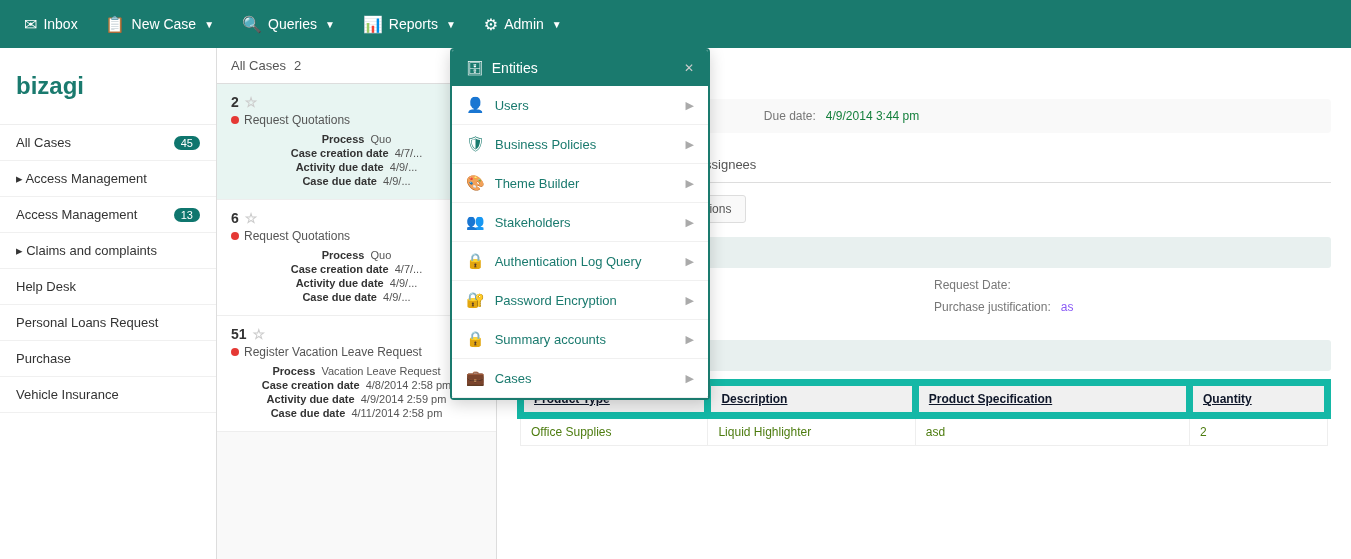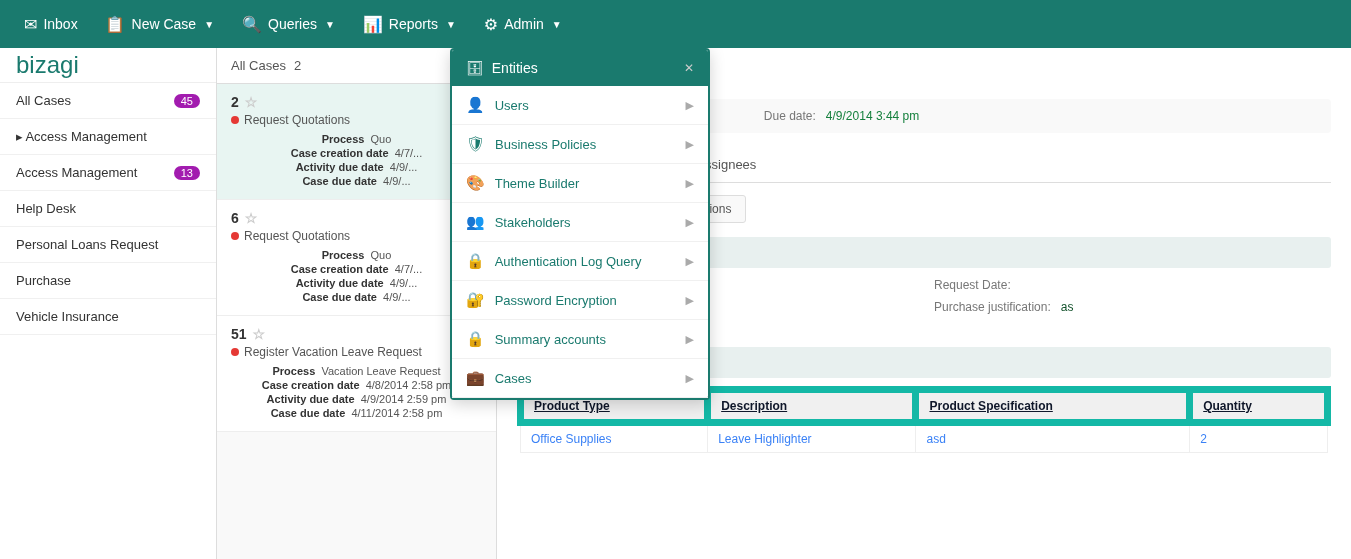--- a/index.html
+++ b/index.html
@@ -35,37 +35,37 @@
 
     
     .sidebar {
       width: 217px;
       background: #fff;
       border-right: 1px solid #ddd;
       overflow-y: auto;
       flex-shrink: 0;
     }
     .sidebar-logo {
-      padding: 3px 16px;
+      padding: 24px 16px;
       border-bottom: 1px solid #eee;
       font-size: 24px;
-      font-weight: normal;
+      font-weight: bold;
       color: #1a7a6e;
     }
     .sidebar-item {
       display: flex;
       align-items: center;
       justify-content: space-between;
       padding: 10px 16px;
       border-bottom: 1px solid #f0f0f0;
       cursor: pointer;
       color: #333;
     }
     .sidebar-item .badge {
-      background: #a21caf;
+      background: #0f766e;
       color: #fff;
       border-radius: 10px;
       padding: 1px 7px;
       font-size: 11px;
     }
 
     
     .content { display: flex; flex: 1; overflow: hidden; }
 
     
@@ -169,26 +169,26 @@
       font-size: 13px;
       font-weight: bold;
       color: #333;
       margin-bottom: 10px;
     }
     .section-chevron { color: #1a7a6e; font-size: 12px; }
     .info-grid {
       display: grid;
       grid-template-columns: 1fr 1fr;
       gap: 8px 20px;
-      margin-bottom: 33px;
+      margin-bottom: 26px;
       padding: 0 12px;
     }
     .info-row { display: flex; gap: 10px; align-items: flex-start; font-size: 12px; }
     .info-label { color: #777; white-space: nowrap; }
-    .info-val { color: #14532d; }
+    .info-val { color: #8b5cf6; }
     .products-section { margin-top: 10px; }
     .products-header {
       display: flex;
       align-items: center;
       gap: 8px;
       background: #e8f0ef;
       padding: 8px 12px;
       border-radius: 3px;
       font-size: 13px;
       font-weight: bold;
@@ -201,21 +201,21 @@
       padding: 6px 10px;
       text-align: left;
       border: 7px solid #14b8a6;
       color: #0f172a;
       font-weight: 600;
       text-decoration: underline;
     }
     .products-table td {
       padding: 6px 10px;
       border: 1px solid #eee;
-      color: #3b82f6;
+      color: #4d7c0f;
     }
 
     
     .dropdown-overlay {
       position: absolute;
       top: 48px;
       left: 0;
       right: 0;
       bottom: 0;
       z-index: 50;
@@ -297,20 +297,23 @@
     <div class="sidebar-item">
       <span>All Cases</span>
       <span class="badge">45</span>
     </div>
     <div class="sidebar-item">
       <span>▸ Access Management</span>
     </div>
     <div class="sidebar-item">
       <span>Access Management</span>
       <span class="badge">13</span>
+    </div>
+    <div class="sidebar-item">
+      <span>▸ Claims and complaints</span>
     </div>
     <div class="sidebar-item">
       <span>Help Desk</span>
     </div>
     <div class="sidebar-item">
       <span>Personal Loans Request</span>
     </div>
     <div class="sidebar-item">
       <span>Purchase</span>
     </div>
@@ -457,21 +460,21 @@
             <tr>
               <th>Product Type</th>
               <th>Description</th>
               <th>Product Specification</th>
               <th>Quantity</th>
             </tr>
           </thead>
           <tbody>
             <tr>
               <td>Office Supplies</td>
-              <td>Leave Highlighter</td>
+              <td>Liquid Highlighter</td>
               <td>asd</td>
               <td>2</td>
             </tr>
           </tbody>
         </table>
       </div>
     </div>
   </div>
 
   <div class="dropdown-overlay">

